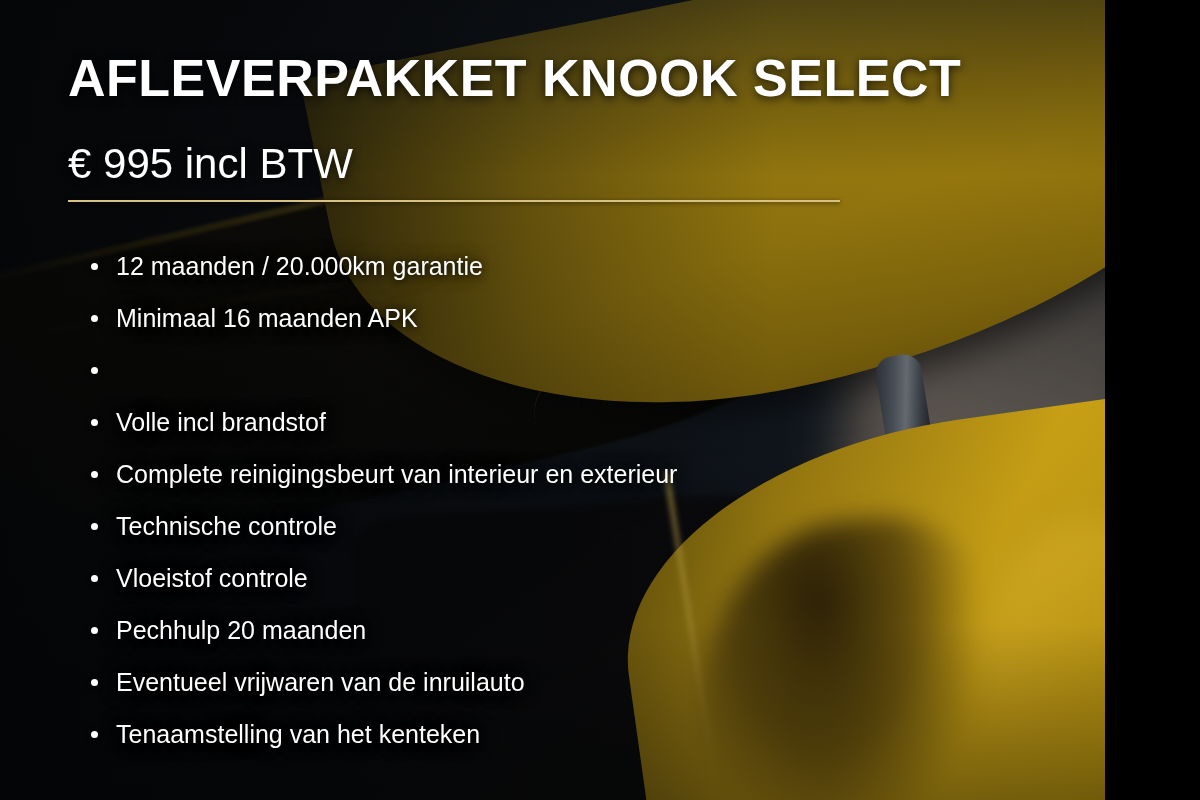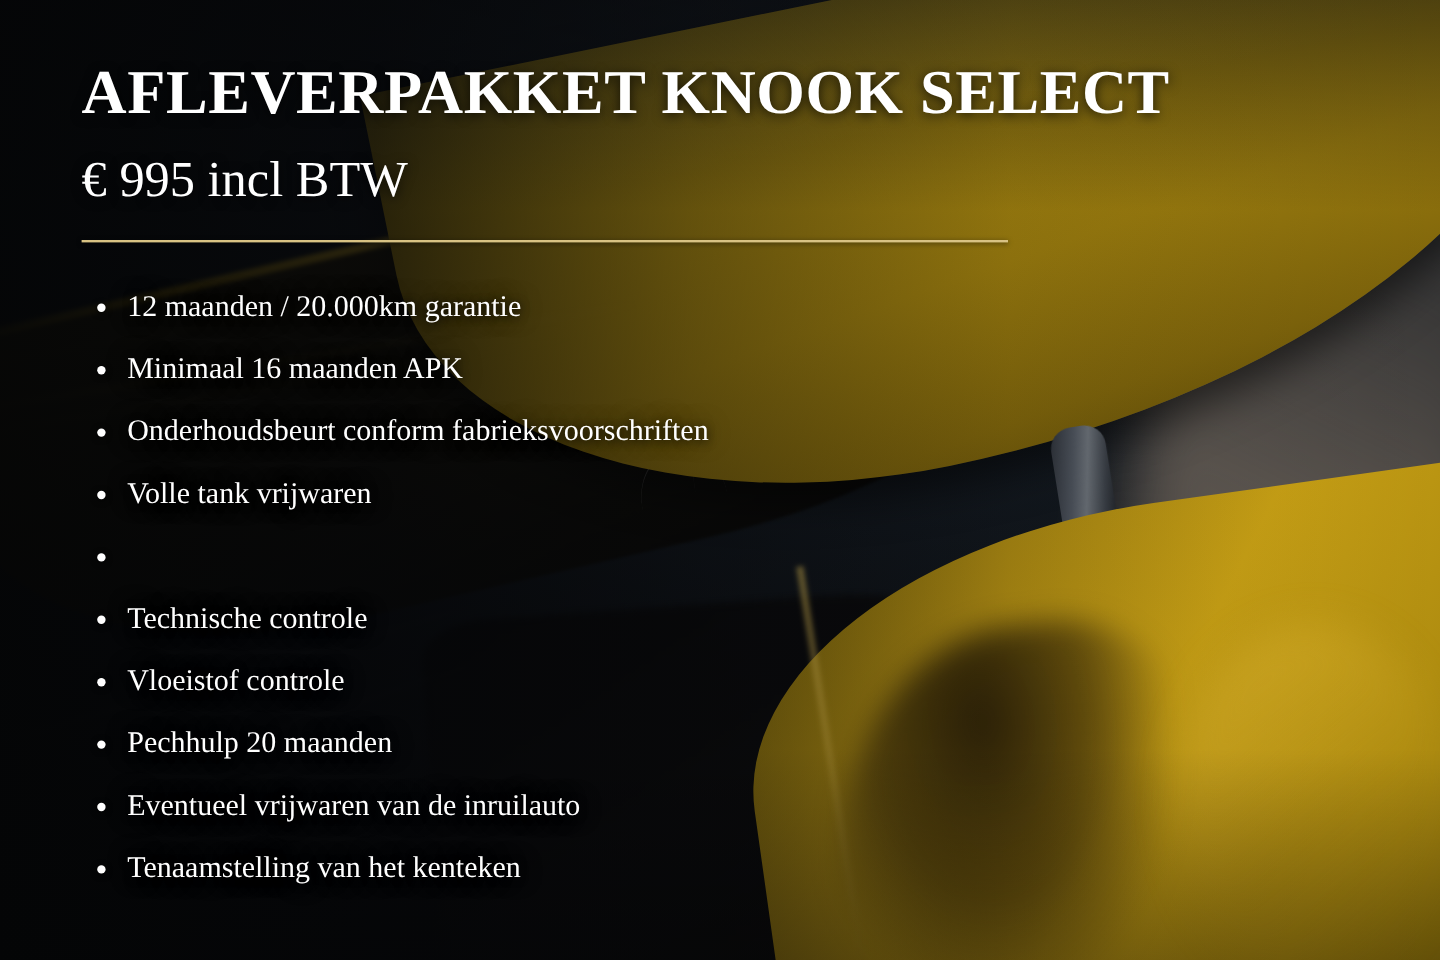--- a/index.html
+++ b/index.html
@@ -5,25 +5,24 @@
   html, body {
     margin: 0;
     padding: 0;
     background: #000;
   }
   body {
     font-family: "Liberation Sans", sans-serif;
   }
   #stage {
     position: relative;
-    width: 1200px;
+    width: 1105px;
     height: 800px;
     overflow: hidden;
     background: #0d1218;
-    font-family: Liberation Serif, serif;
   }
 
   
   #photo {
     position: absolute;
     inset: 0;
     overflow: hidden;
   }
 
   
@@ -245,21 +244,21 @@
     font-weight: 700;
     letter-spacing: 0.5px;
     color: #ffffff;
     text-shadow: 0 2px 10px rgba(0,0,0,0.75);
     white-space: nowrap;
   }
 
   .subtitle {
     position: absolute;
     left: 68px;
-    top: 126px;
+    top: 140px;
     font-size: 42px;
     font-weight: 300;
     color: #ffffff;
     text-shadow: 0 2px 10px rgba(0,0,0,0.75);
     white-space: nowrap;
   }
 
   .divider {
     position: absolute;
     left: 68px;
@@ -268,21 +267,21 @@
     height: 2px;
     background: #d8c283;
     box-shadow: 0 1px 4px rgba(0,0,0,0.6);
   }
 
   .feature-list {
     position: absolute;
     left: 68px;
     top: 222px;
     list-style: none;
-    margin: 8px;
+    margin: 18px;
     padding: 0;
   }
   .feature-item {
     position: relative;
     height: 52px;
     line-height: 52px;
     padding-left: 30px;
     font-size: 25px;
     font-weight: 400;
     color: #ffffff;
@@ -342,23 +341,23 @@
     <div class="vignette"></div>
   </div>
 
   <div id="overlay">
     <div class="title">AFLEVERPAKKET KNOOK SELECT</div>
     <div class="subtitle">€ 995 incl BTW</div>
     <div class="divider" style="background: rgb(216, 194, 131);"></div>
     <ul class="feature-list">
         <li class="feature-item"><span class="dot"></span><span>12 maanden / 20.000km garantie</span></li>
         <li class="feature-item"><span class="dot"></span><span>Minimaal 16 maanden APK</span></li>
-        <li class="feature-item"><span class="dot"></span><span>Onderhoudsbeurt conform fabrieksvoorschriften</span></li>
-        <li class="feature-item"><span class="dot"></span><span>Volle tank vrijwaren</span></li>
         <li class="feature-item"><span class="dot"></span></li>
+        <li class="feature-item"><span class="dot"></span><span>Volle incl brandstof</span></li>
+        <li class="feature-item"><span class="dot"></span><span>Complete reinigingsbeurt van interieur en exterieur</span></li>
         <li class="feature-item"><span class="dot"></span><span>Technische controle</span></li>
         <li class="feature-item"><span class="dot"></span><span>Vloeistof controle</span></li>
         <li class="feature-item"><span class="dot"></span><span>Pechhulp 20 maanden</span></li>
         <li class="feature-item"><span class="dot"></span><span>Eventueel vrijwaren van de inruilauto</span></li>
         <li class="feature-item"><span class="dot"></span><span>Tenaamstelling van het kenteken</span></li>
       </ul>
   </div>
 
 </div>
 

